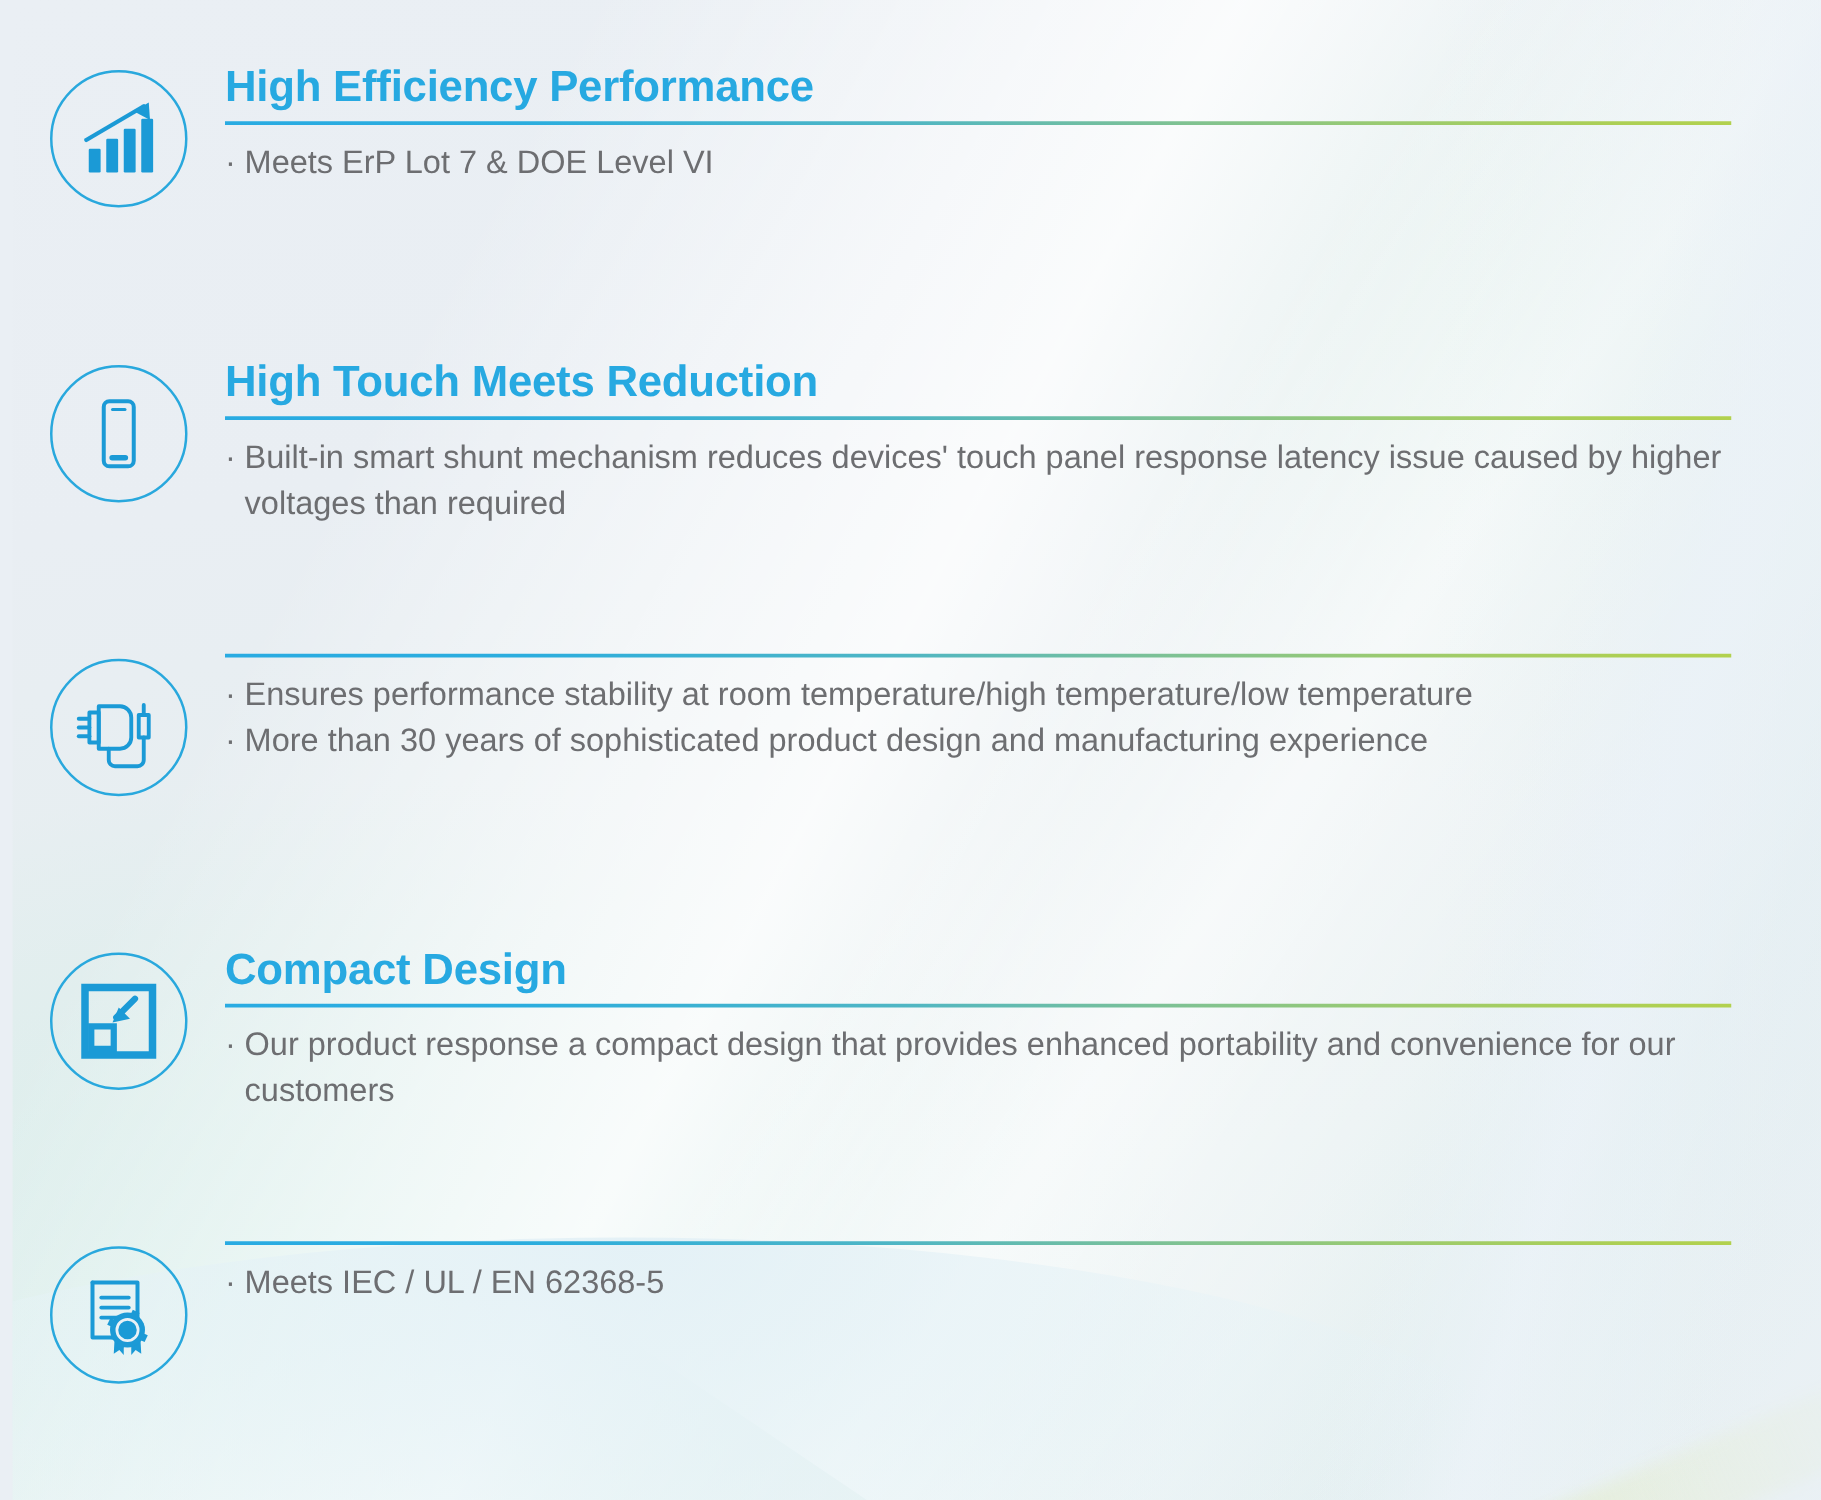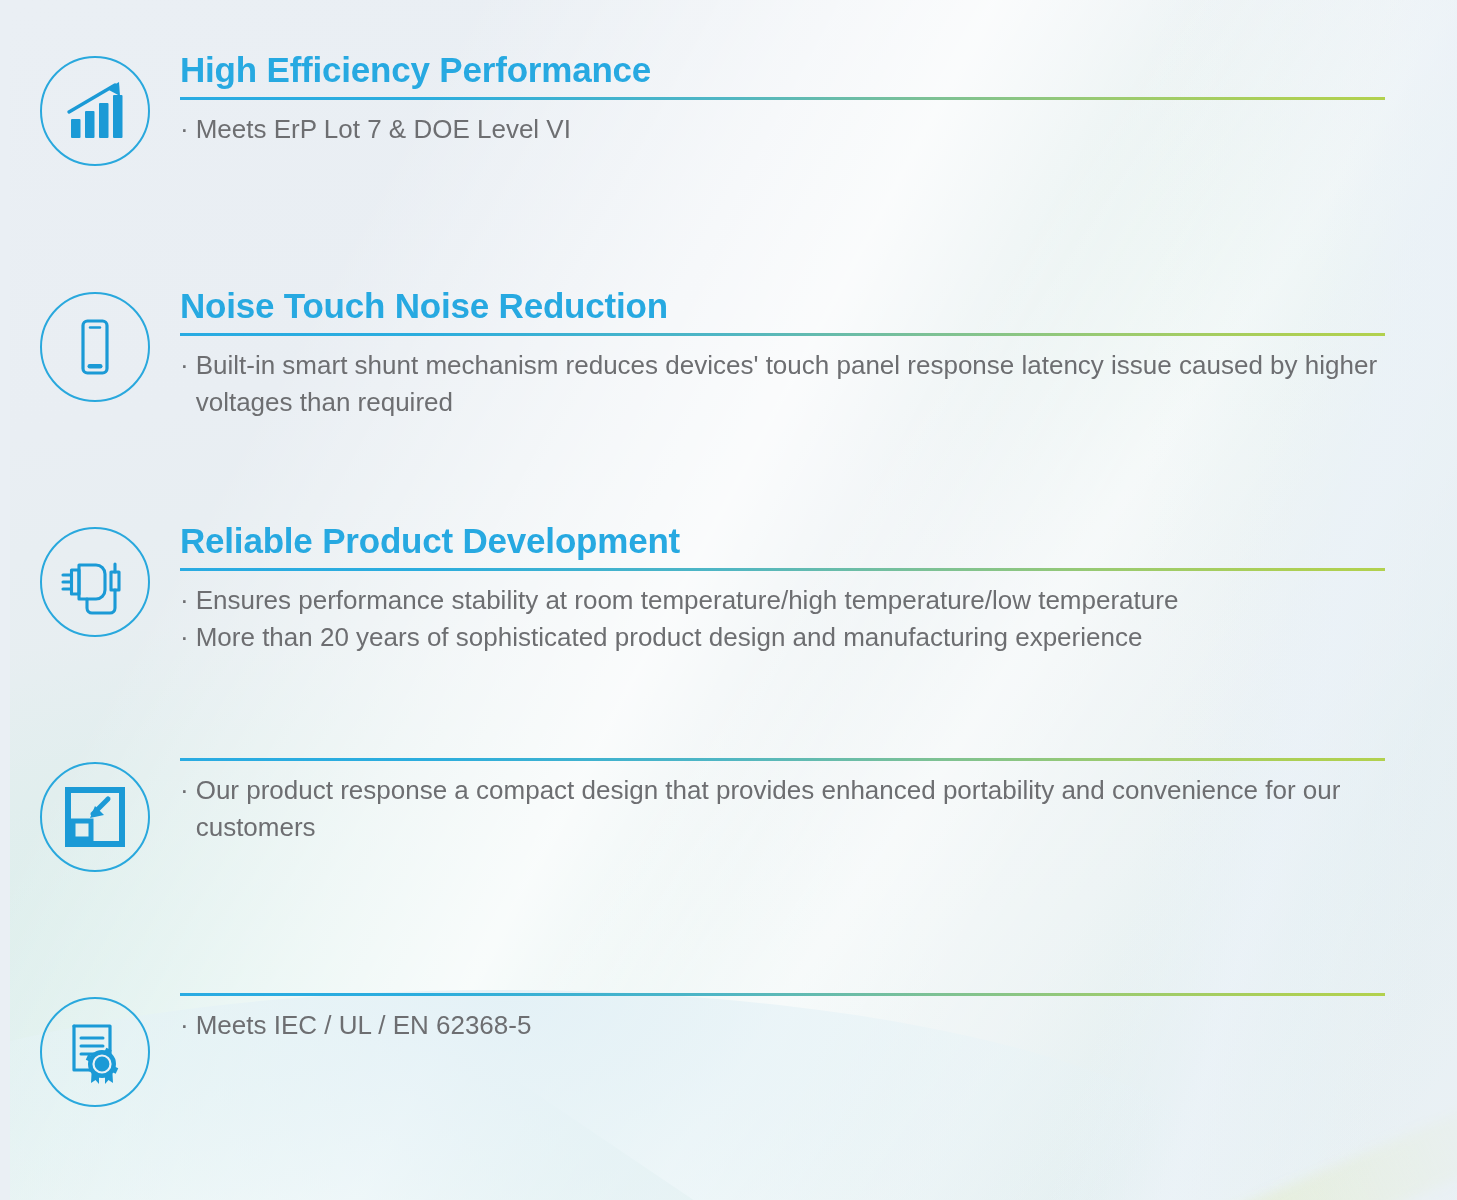--- a/index.html
+++ b/index.html
@@ -247,21 +247,21 @@
       <div class="icon-wrap">
         <div class="icon-circle">
           <svg width="72" height="72" viewBox="0 0 72 72" aria-hidden="true">
             <rect x="24" y="10" width="24" height="52" rx="4.5" ry="4.5" fill="none" stroke="#1b9ad6" stroke-width="3.2"></rect>
             <line x1="31" y1="16.5" x2="41" y2="16.5" stroke="#1b9ad6" stroke-width="2.4" stroke-linecap="round"></line>
             <rect x="28.5" y="53" width="15" height="4.4" rx="2.2" fill="#1b9ad6"></rect>
           </svg>
         </div>
       </div>
       <div class="feature-body">
-        <h2 class="feature-title">Noise Touch Noise Reduction</h2>
+        <h2 class="feature-title">High Touch Meets Reduction</h2>
         <div class="divider"></div>
         <ul class="bullets">
           <li class="bullet">
             <span class="bullet-dot">·</span>
             <span class="bullet-text">Built-in smart shunt mechanism reduces devices' touch panel response latency issue caused by higher voltages than required</span>
           </li>
         </ul>
       </div>
     </div>
 
@@ -281,30 +281,29 @@
 
               <path d="M30 53 v9 a5 5 0 0 0 5 5 h18 a5 5 0 0 0 5 -5 v-18"></path>
 
               <path d="M54 26 h8 v18 h-8 z"></path>
               <line x1="58" y1="18" x2="58" y2="26"></line>
             </g>
           </svg>
         </div>
       </div>
       <div class="feature-body">
-        <h2 class="feature-title">Reliable Product Development</h2>
         <div class="divider"></div>
         <ul class="bullets">
           <li class="bullet">
             <span class="bullet-dot">·</span>
             <span class="bullet-text">Ensures performance stability at room temperature/high temperature/low temperature</span>
           </li>
           <li class="bullet">
             <span class="bullet-dot">·</span>
-            <span class="bullet-text">More than 20 years of sophisticated product  design and manufacturing experience</span>
+            <span class="bullet-text">More than 30 years of sophisticated product  design and manufacturing experience</span>
           </li>
         </ul>
       </div>
     </div>
 
     <div class="feature" style="top:758px;">
       <div class="icon-wrap">
         <div class="icon-circle">
           <svg width="66" height="66" viewBox="0 0 66 66" aria-hidden="true">
 
@@ -313,20 +312,21 @@
             <path d="M11 37 h18 v18 h-18 z" fill="none" stroke="#1b9ad6" stroke-width="5"></path>
 
             <g stroke="#1b9ad6" stroke-width="5" stroke-linecap="round" fill="none">
               <line x1="46" y1="15" x2="31" y2="30"></line>
             </g>
             <polygon points="28,34 42,31 33,22" fill="#1b9ad6"></polygon>
           </svg>
         </div>
       </div>
       <div class="feature-body">
+        <h2 class="feature-title">Compact Design</h2>
         <div class="divider"></div>
         <ul class="bullets">
           <li class="bullet">
             <span class="bullet-dot">·</span>
             <span class="bullet-text">Our product response a compact design that provides enhanced portability and convenience for our customers</span>
           </li>
         </ul>
       </div>
     </div>
 

